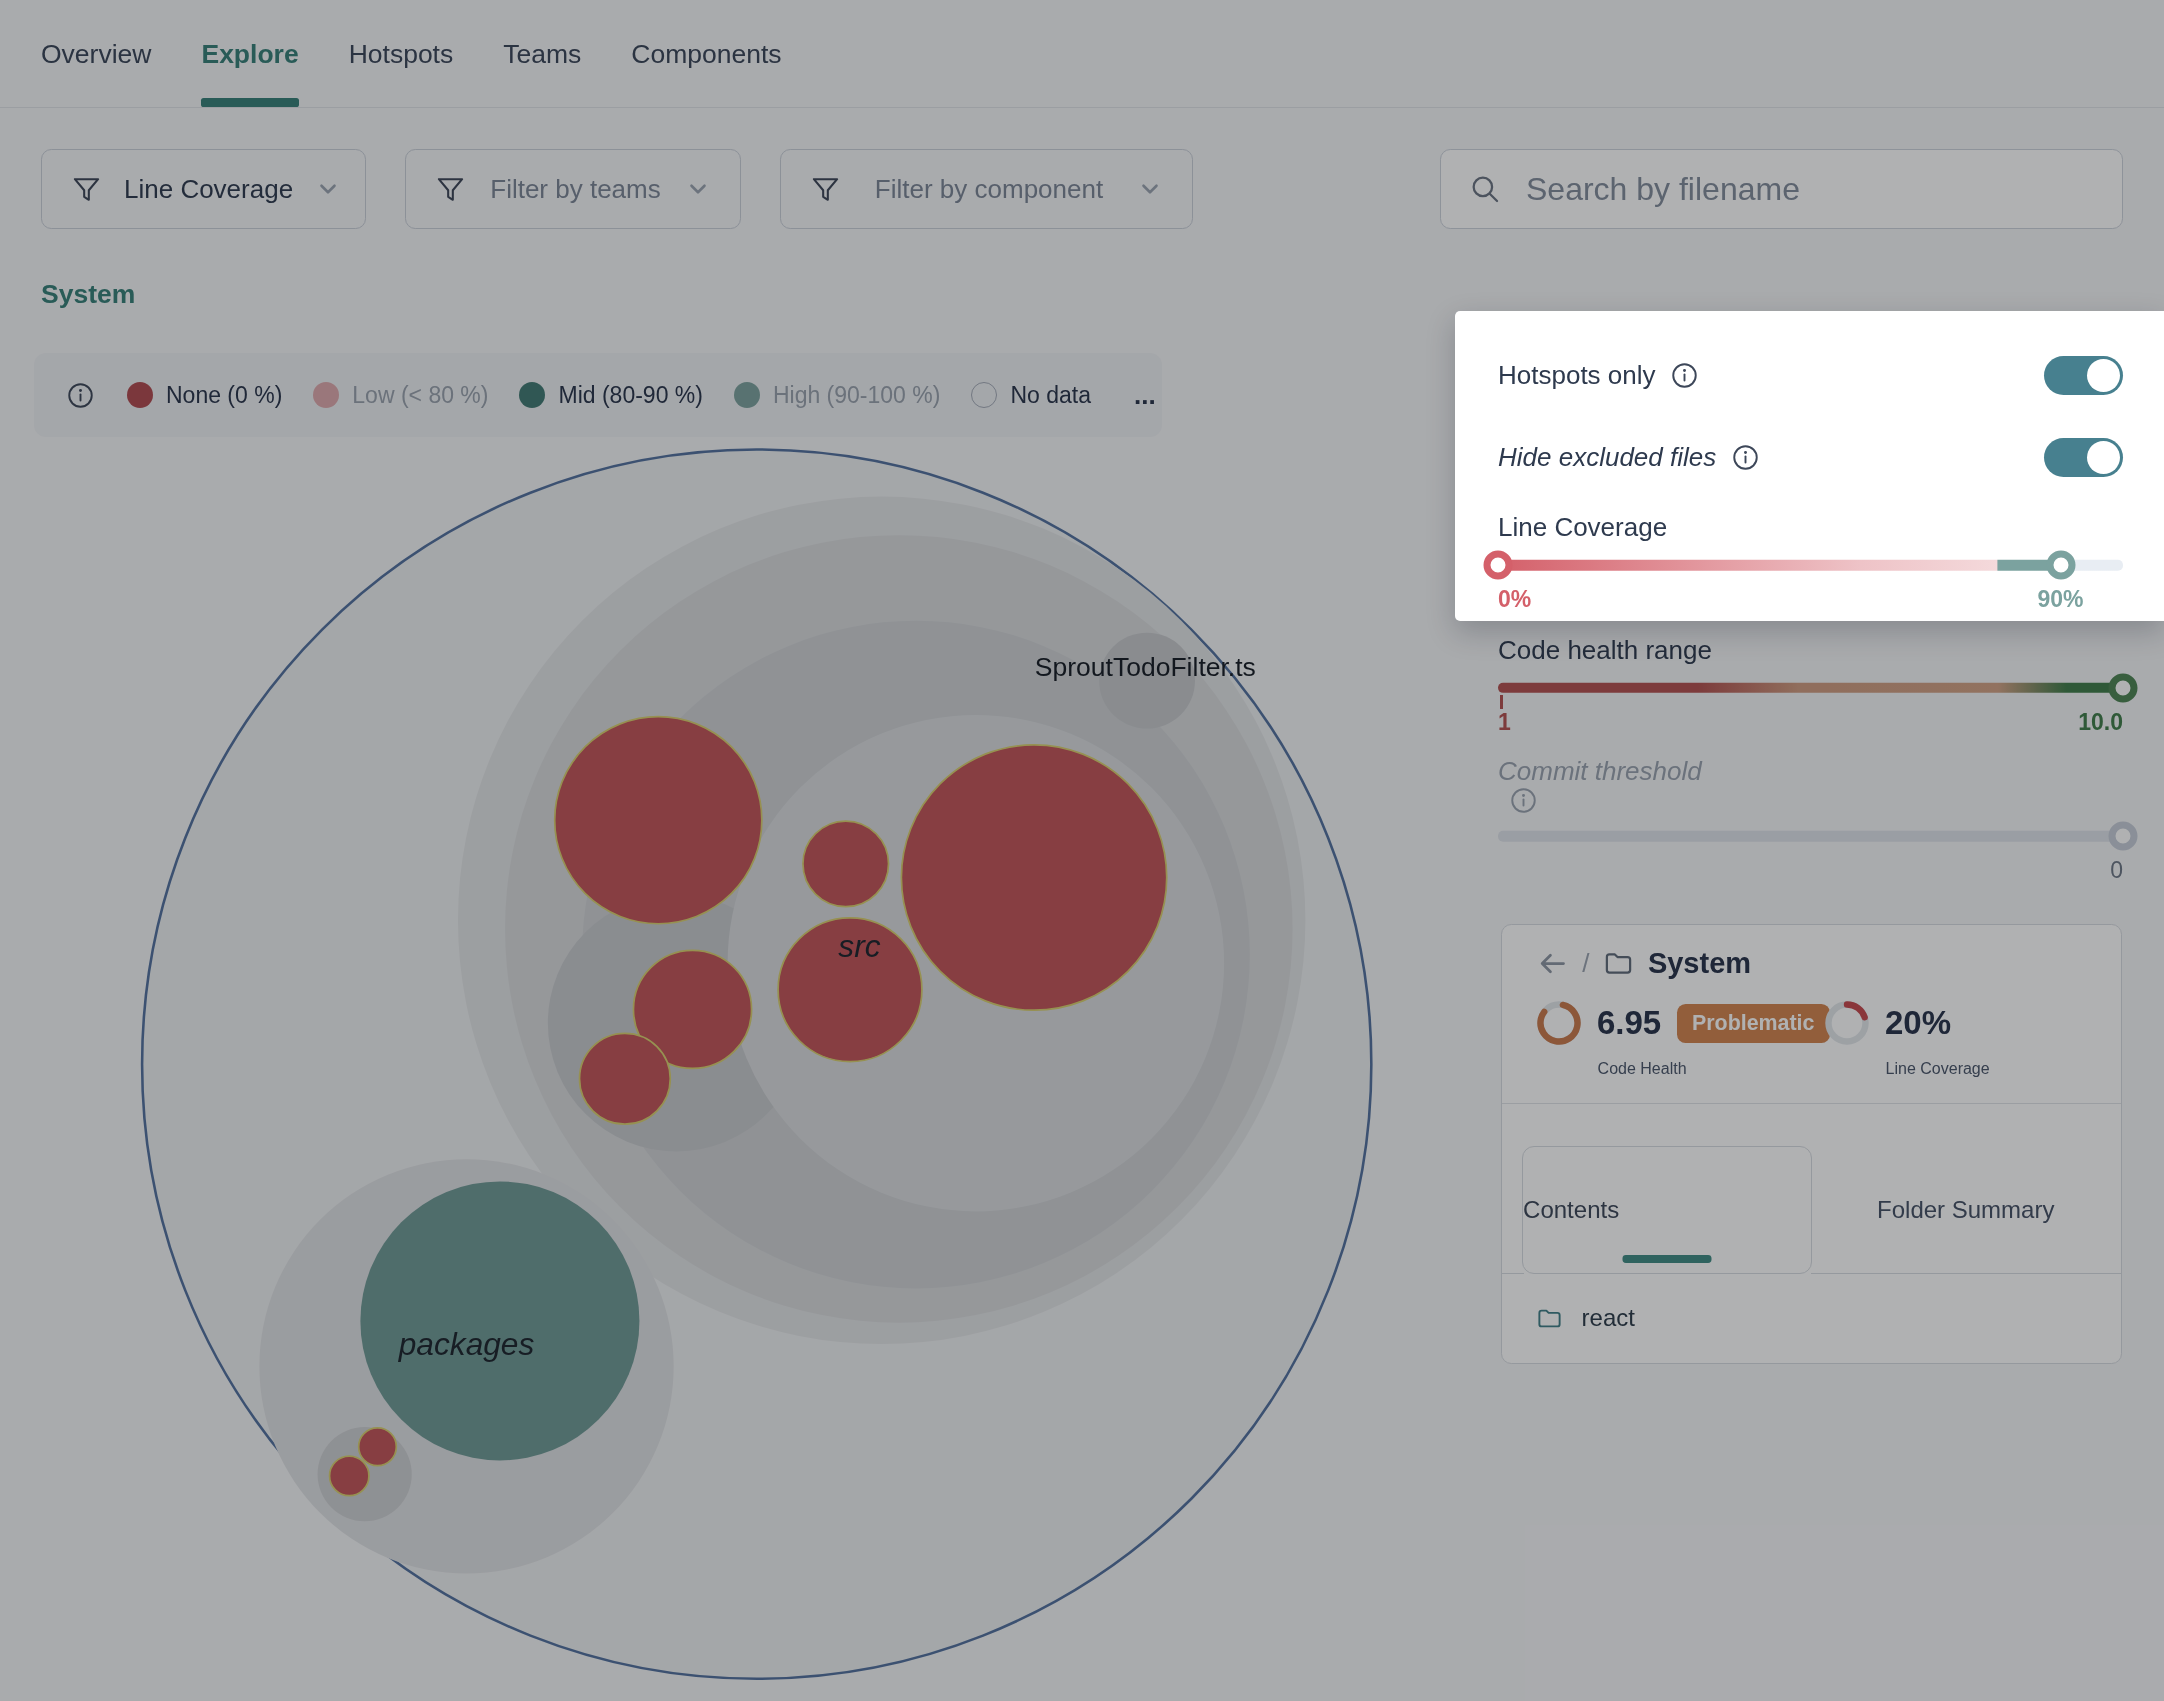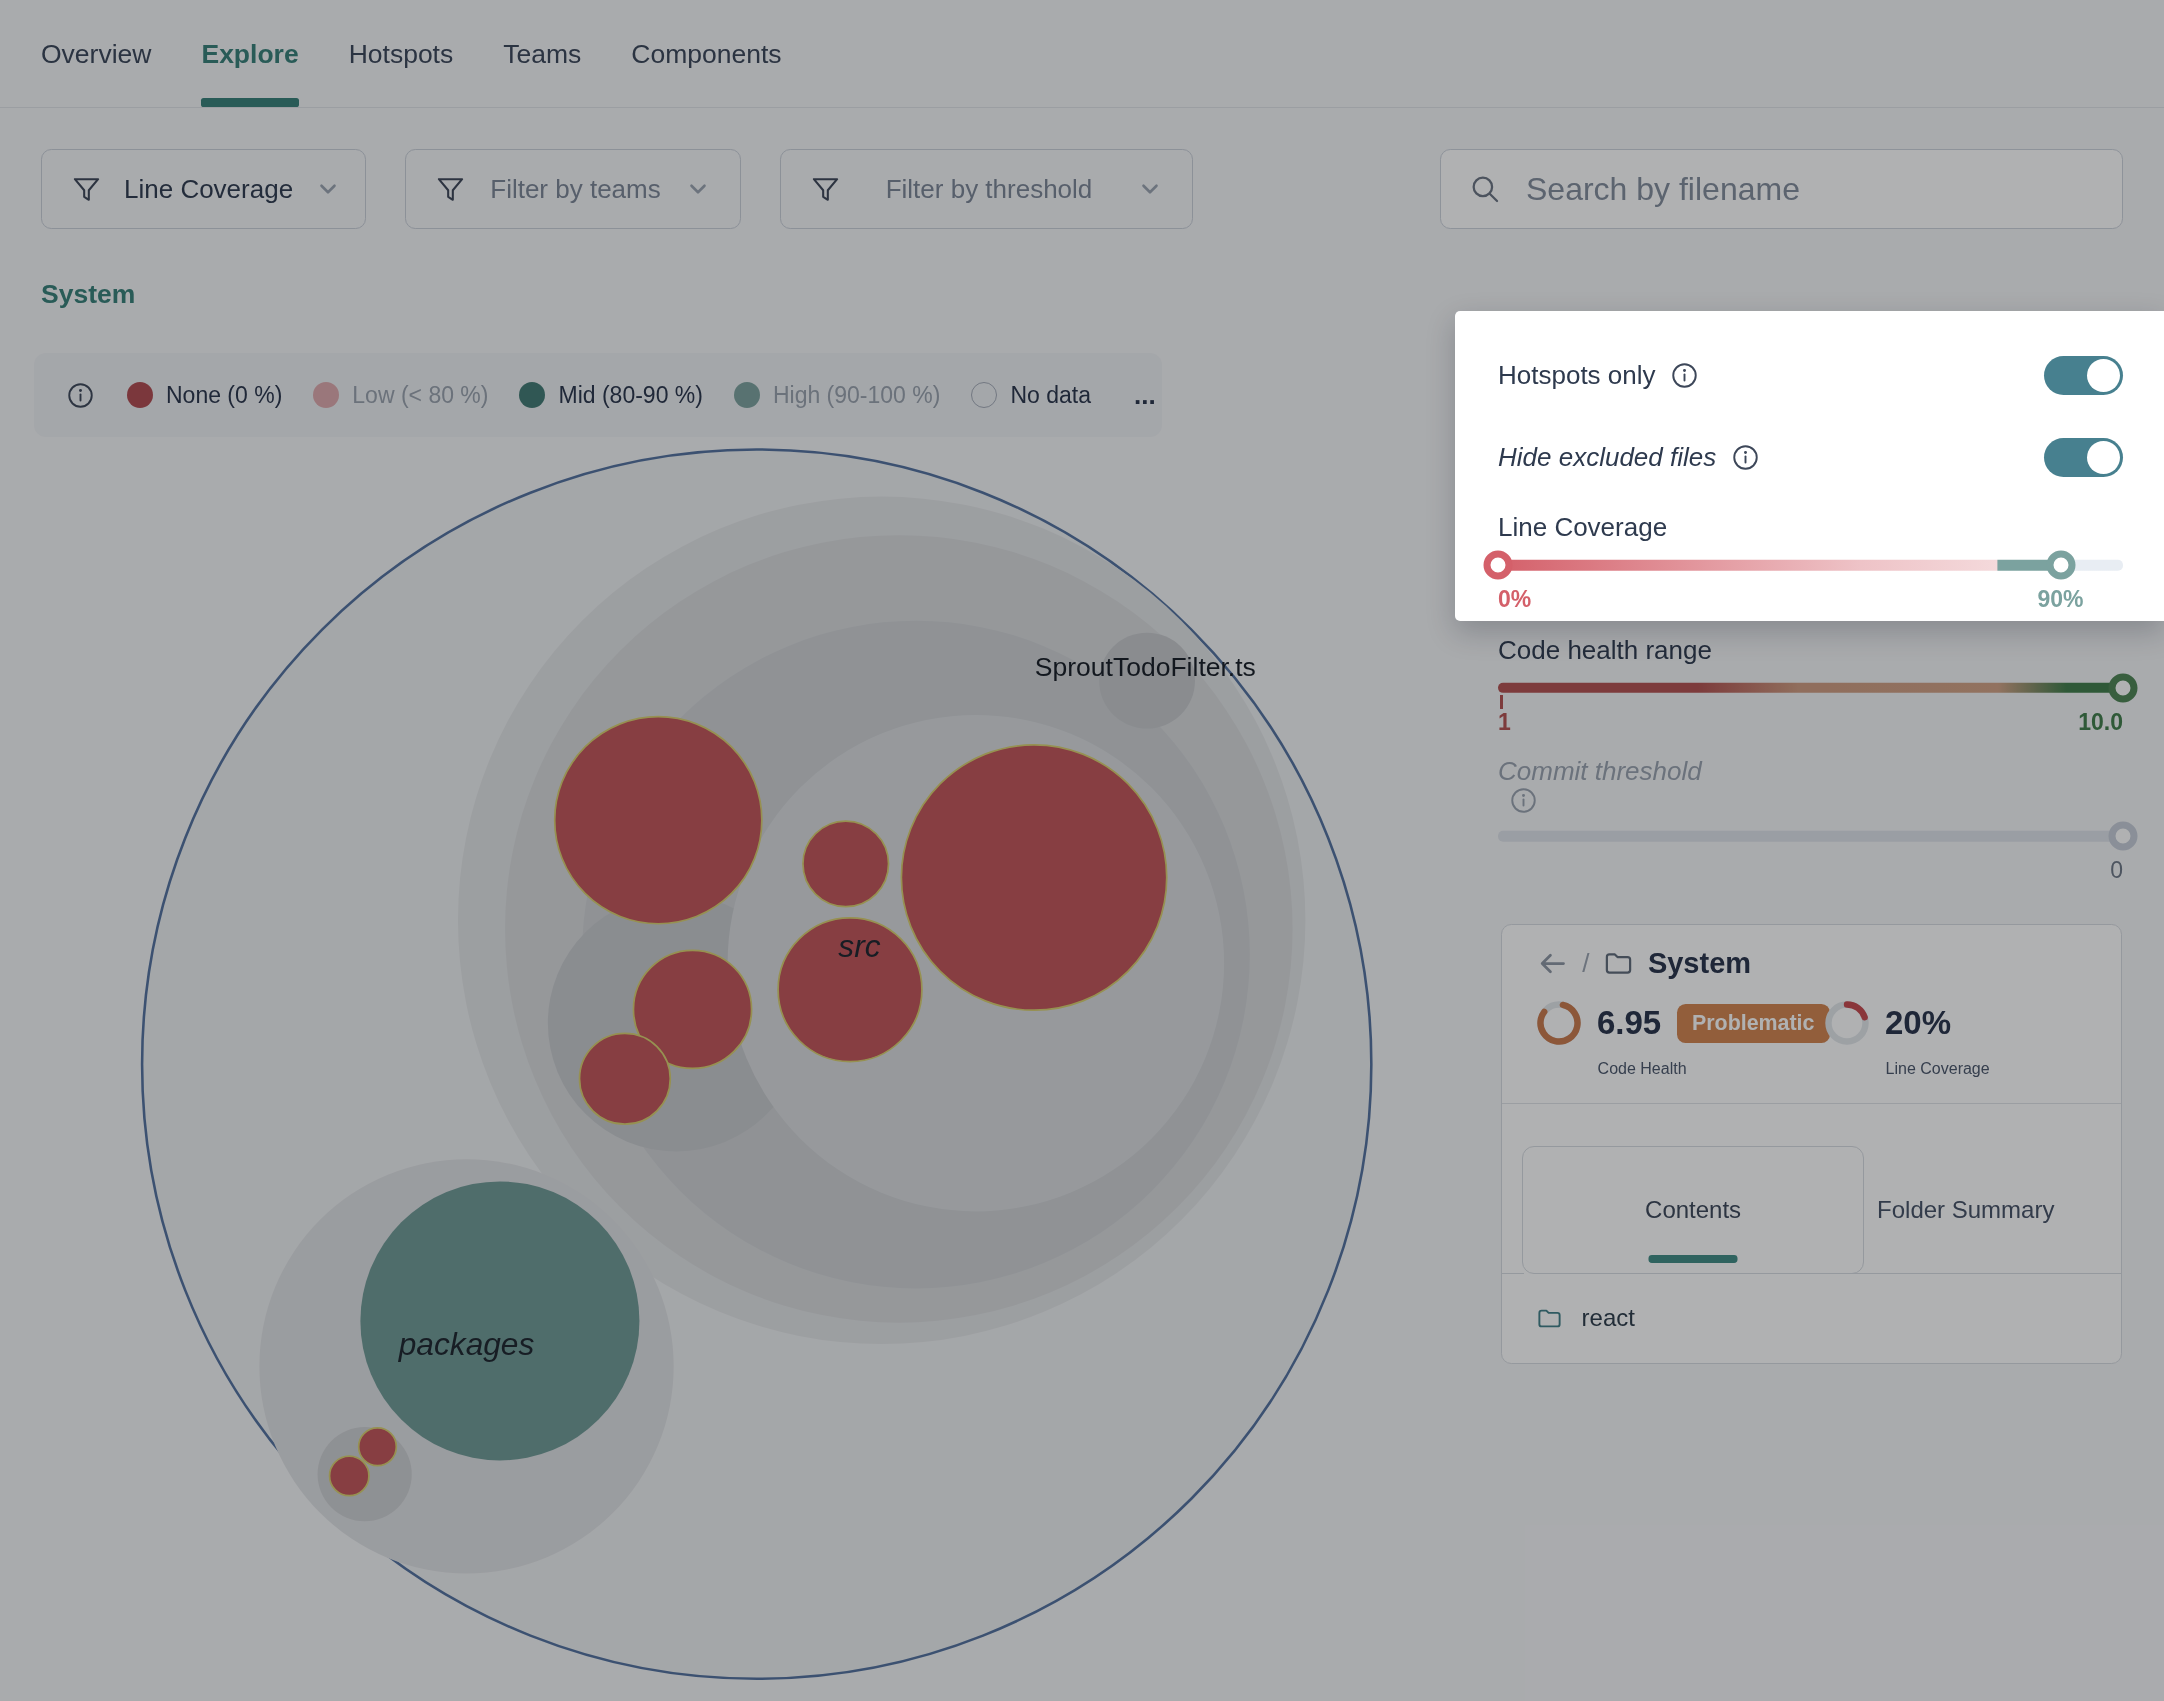--- a/index.html
+++ b/index.html
@@ -80,21 +80,21 @@
   .icon-folder{width:31px;height:31px;color:#5f6a7a;flex:none;}
   .card-title{font-size:29px;font-weight:700;color:#27324a;}
   .gauges{display:flex;padding:20.5px 0 0 34px;}
   .gauge-col{width:288px;}
   .g-top{display:flex;align-items:center;gap:15.4px;}
   .ring{width:46px;height:46px;flex:none;}
   .g-value{font-size:33px;font-weight:700;color:#27324a;}
   .badge{background:#d2834e;color:#fff;font-size:21.4px;font-weight:700;border-radius:8.6px;padding:6.8px 15.4px;white-space:nowrap;}
   .g-label{margin:13.7px 0 0 62px;font-size:16px;color:#49556a;}
   .card-div{position:absolute;left:0;right:0;top:178px;border-top:1.7px solid #e0e3e8;}
-  .tab-box{position:absolute;left:20.5px;top:221px;width:342px;height:128px;border:1.7px solid #d7dbe1;border-radius:12px;box-sizing:border-box;display:flex;align-items:center;justify-content:center;font-size:24px;color:#3c4759;cursor:pointer;}
+  .tab-box{position:absolute;left:20.5px;top:221px;width:290px;height:128px;border:1.7px solid #d7dbe1;border-radius:12px;box-sizing:border-box;display:flex;align-items:center;font-size:24px;color:#3c4759;cursor:pointer;}
   .tab-underline{position:absolute;bottom:10.3px;left:50%;transform:translateX(-50%);width:89px;height:7.7px;background:#3f8b84;border-radius:3.4px;}
   .tab-fs{position:absolute;left:311px;top:221px;right:1.7px;height:128px;display:flex;align-items:center;justify-content:center;font-size:24px;color:#455166;cursor:pointer;}
   .tab-line{position:absolute;top:348px;left:309px;right:0;border-top:1.7px solid #d7dbe1;}
   .tab-line-left{position:absolute;top:348px;left:0;width:22px;border-top:1.7px solid #d7dbe1;}
   .row-react{position:absolute;left:0;right:0;top:349px;bottom:0;display:flex;align-items:center;gap:19px;padding-left:34px;cursor:pointer;}
   .icon-folder.teal{color:#3f7e86;width:27px;height:27px;}
   .row-react .r-label{font-size:24px;color:#2c3b49;}
 </style>
 </head>
 <body>
@@ -149,21 +149,21 @@
       </svg>
     <span class="f-label">Filter by teams</span>
     <svg class="icon-chevron" viewBox="0 0 24 24">
         <polyline points="6 9 12 15 18 9" fill="none" stroke="currentColor" stroke-width="2.4" stroke-linecap="round" stroke-linejoin="round"></polyline>
       </svg>
   </div>
   <div class="filter-btn" style="width:413px">
     <svg class="icon-funnel" viewBox="0 0 24 24">
         <path d="M3 4h18l-7.2 8.6V20l-3.6-2.3v-5.1Z" fill="none" stroke="currentColor" stroke-width="1.6" stroke-linejoin="round"></path>
       </svg>
-    <span class="f-label">Filter by threshold</span>
+    <span class="f-label">Filter by component</span>
     <svg class="icon-chevron" viewBox="0 0 24 24">
         <polyline points="6 9 12 15 18 9" fill="none" stroke="currentColor" stroke-width="2.4" stroke-linecap="round" stroke-linejoin="round"></polyline>
       </svg>
   </div>
 </div>
 
 <div class="search-box">
   <svg class="icon-search" viewBox="0 0 24 24">
       <circle cx="10.5" cy="10.5" r="6.5" fill="none" stroke="currentColor" stroke-width="1.6"></circle>
       <line x1="15.5" y1="15.5" x2="20.5" y2="20.5" stroke="currentColor" stroke-width="1.6" stroke-linecap="round"></line>

